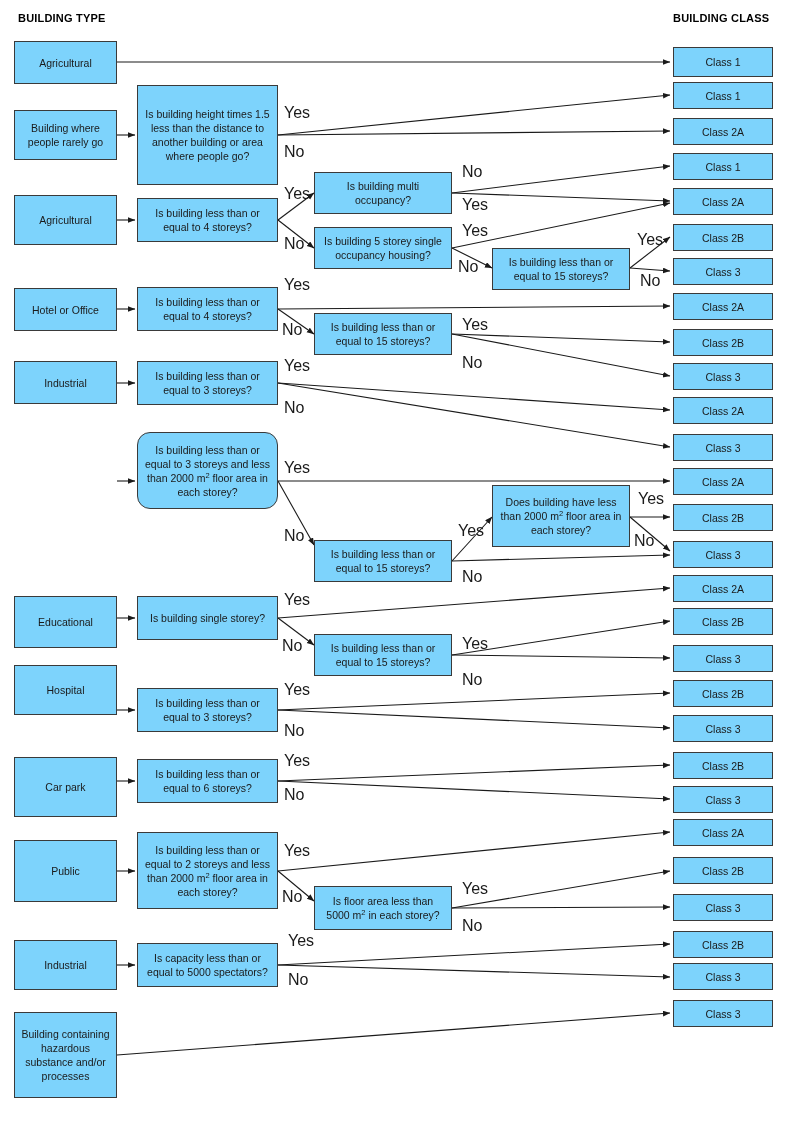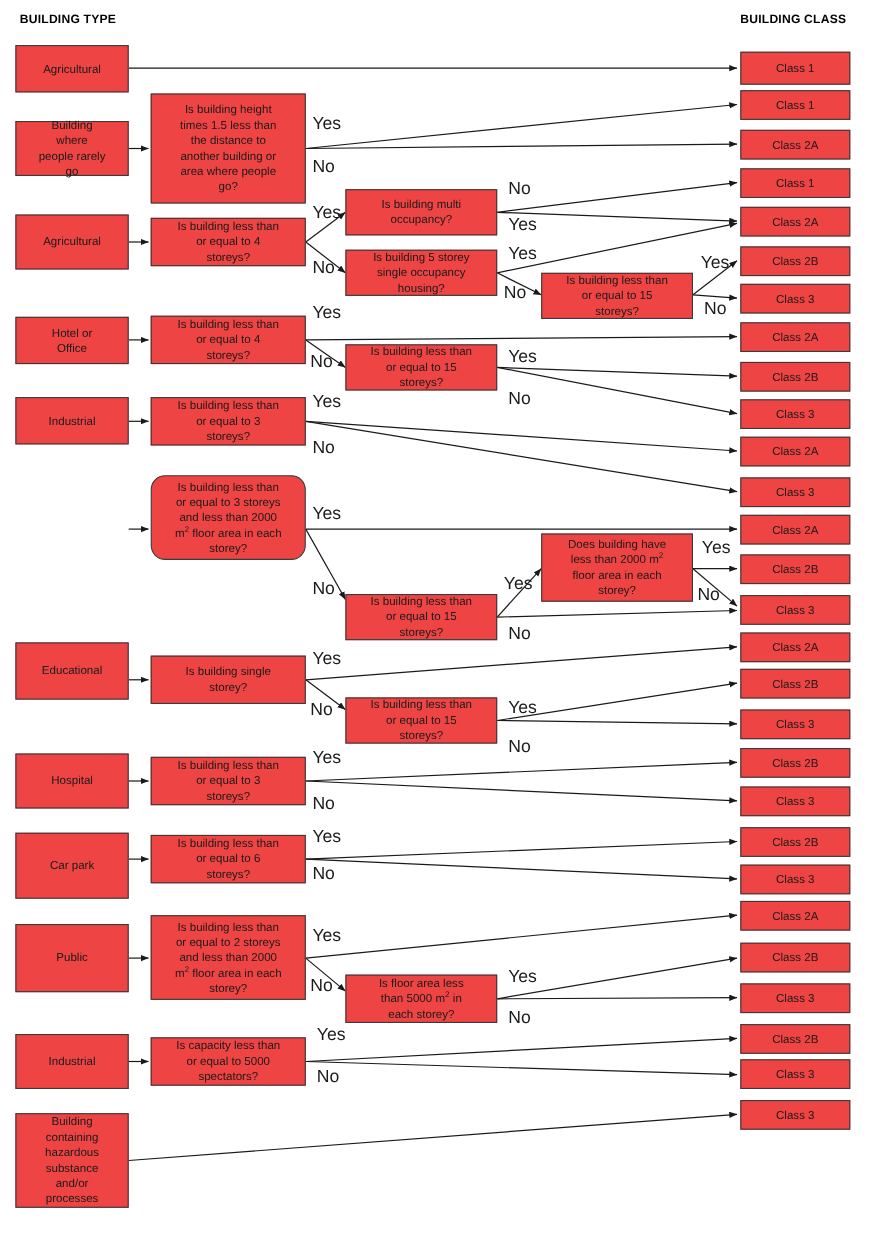--- a/index.html
+++ b/index.html
@@ -27,29 +27,29 @@
     font-size: 11px;
     font-weight: bold;
     color: #000;
     letter-spacing: 0.2px;
     white-space: nowrap;
   }
   .nodebox {
     position: absolute;
     box-sizing: border-box;
     border: 1px solid #3a3a3a;
-    background: #ef4444;
+    background: #7dd3fc;
     display: flex;
     align-items: center;
     justify-content: center;
     text-align: center;
     font-size: 10.5px;
     line-height: 14px;
     color: #1a1a1a;
-    padding: 2px 20px;
+    padding: 2px 5px;
   }
   .nodebox span { display: block; }
   .lbl {
     position: absolute;
     font-size: 16px;
     color: #1a1a1a;
     white-space: nowrap;
   }
   sup { font-size: 7.5px; vertical-align: super; line-height: 0; }
 </style>
@@ -181,25 +181,25 @@
 
   <div class="nodebox" style="left:14px; top:288px; width:103px; height:43px;">
     <span>Hotel or Office</span>
   </div>
 
   <div class="nodebox" style="left:14px; top:361px; width:103px; height:43px;">
     <span>Industrial</span>
   </div>
 
 
-  <div class="nodebox" style="left:14px; top:584px; width:103px; height:52px;">
+  <div class="nodebox" style="left:14px; top:596px; width:103px; height:52px;">
     <span>Educational</span>
   </div>
 
-  <div class="nodebox" style="left:14px; top:685px; width:103px; height:50px;">
+  <div class="nodebox" style="left:14px; top:665px; width:103px; height:50px;">
     <span>Hospital</span>
   </div>
 
   <div class="nodebox" style="left:14px; top:757px; width:103px; height:60px;">
     <span>Car park</span>
   </div>
 
   <div class="nodebox" style="left:14px; top:840px; width:103px; height:62px;">
     <span>Public</span>
   </div>

